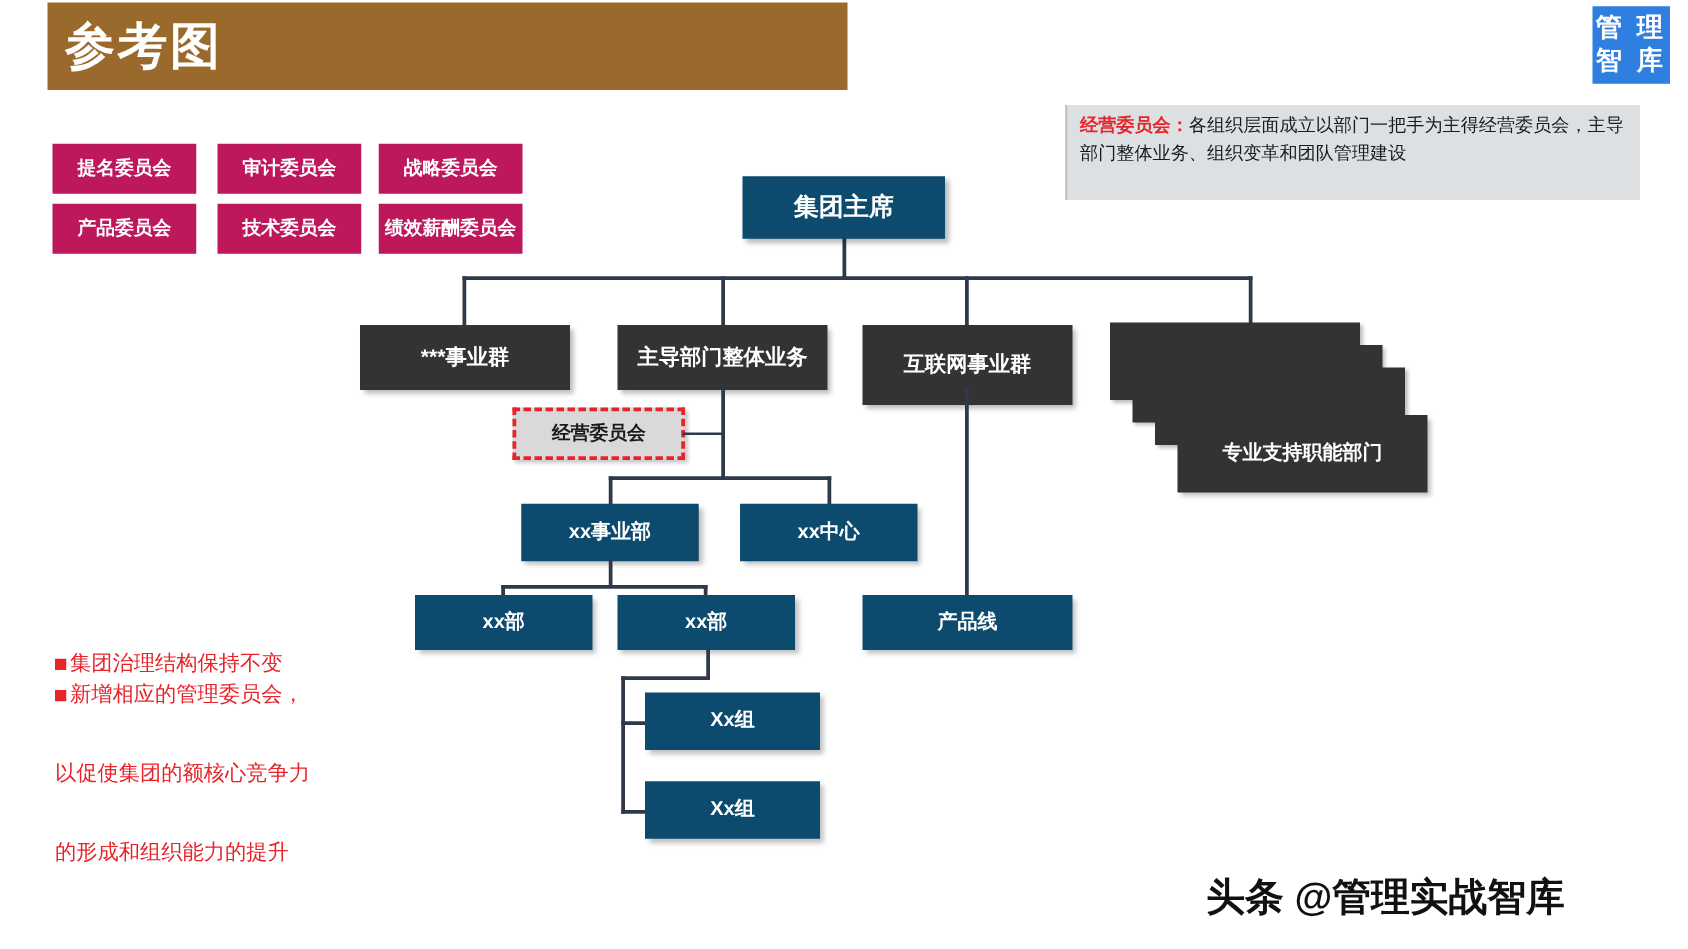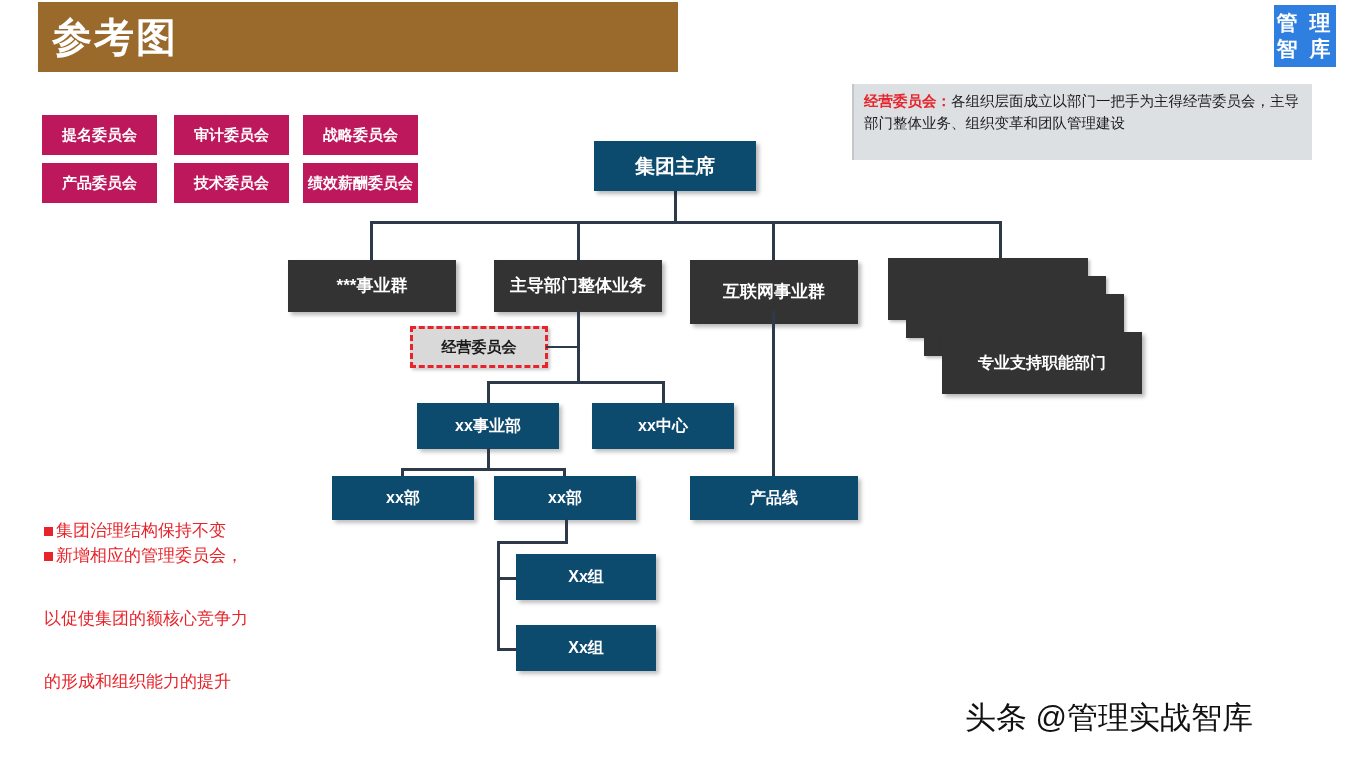--- a/index.html
+++ b/index.html
@@ -175,21 +175,21 @@
     white-space: nowrap;
     margin-top: 38px;
   }
 
   
   .watermark {
     position: absolute;
     left: 965px;
     top: 697px;
     font-size: 31px;
-    font-weight: normal;
+    font-weight: bold;
     color: #111111;
     white-space: nowrap;
   }
 </style>
 </head>
 <body>
 
 <div id="canvas">
 
   <div class="title-banner">

